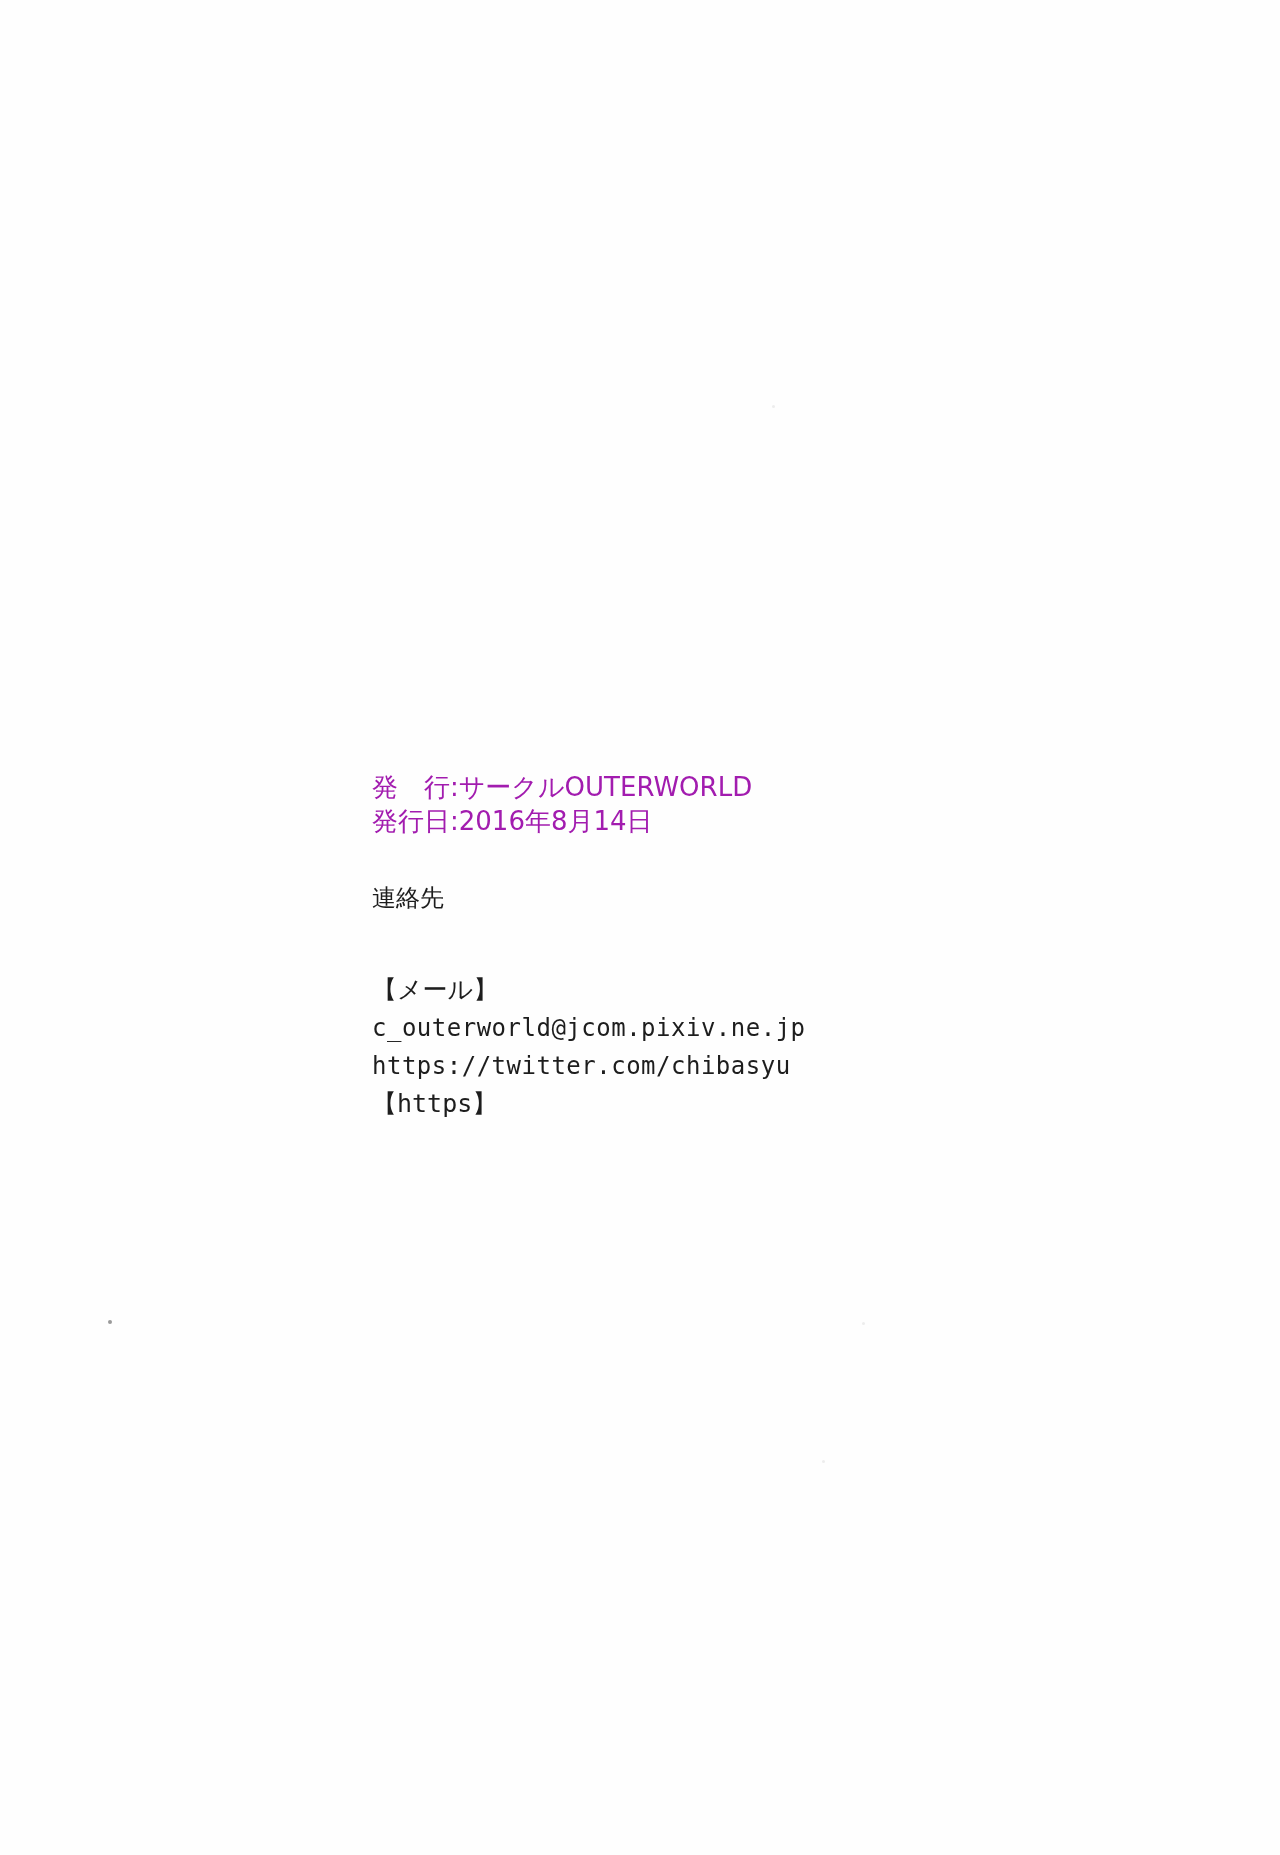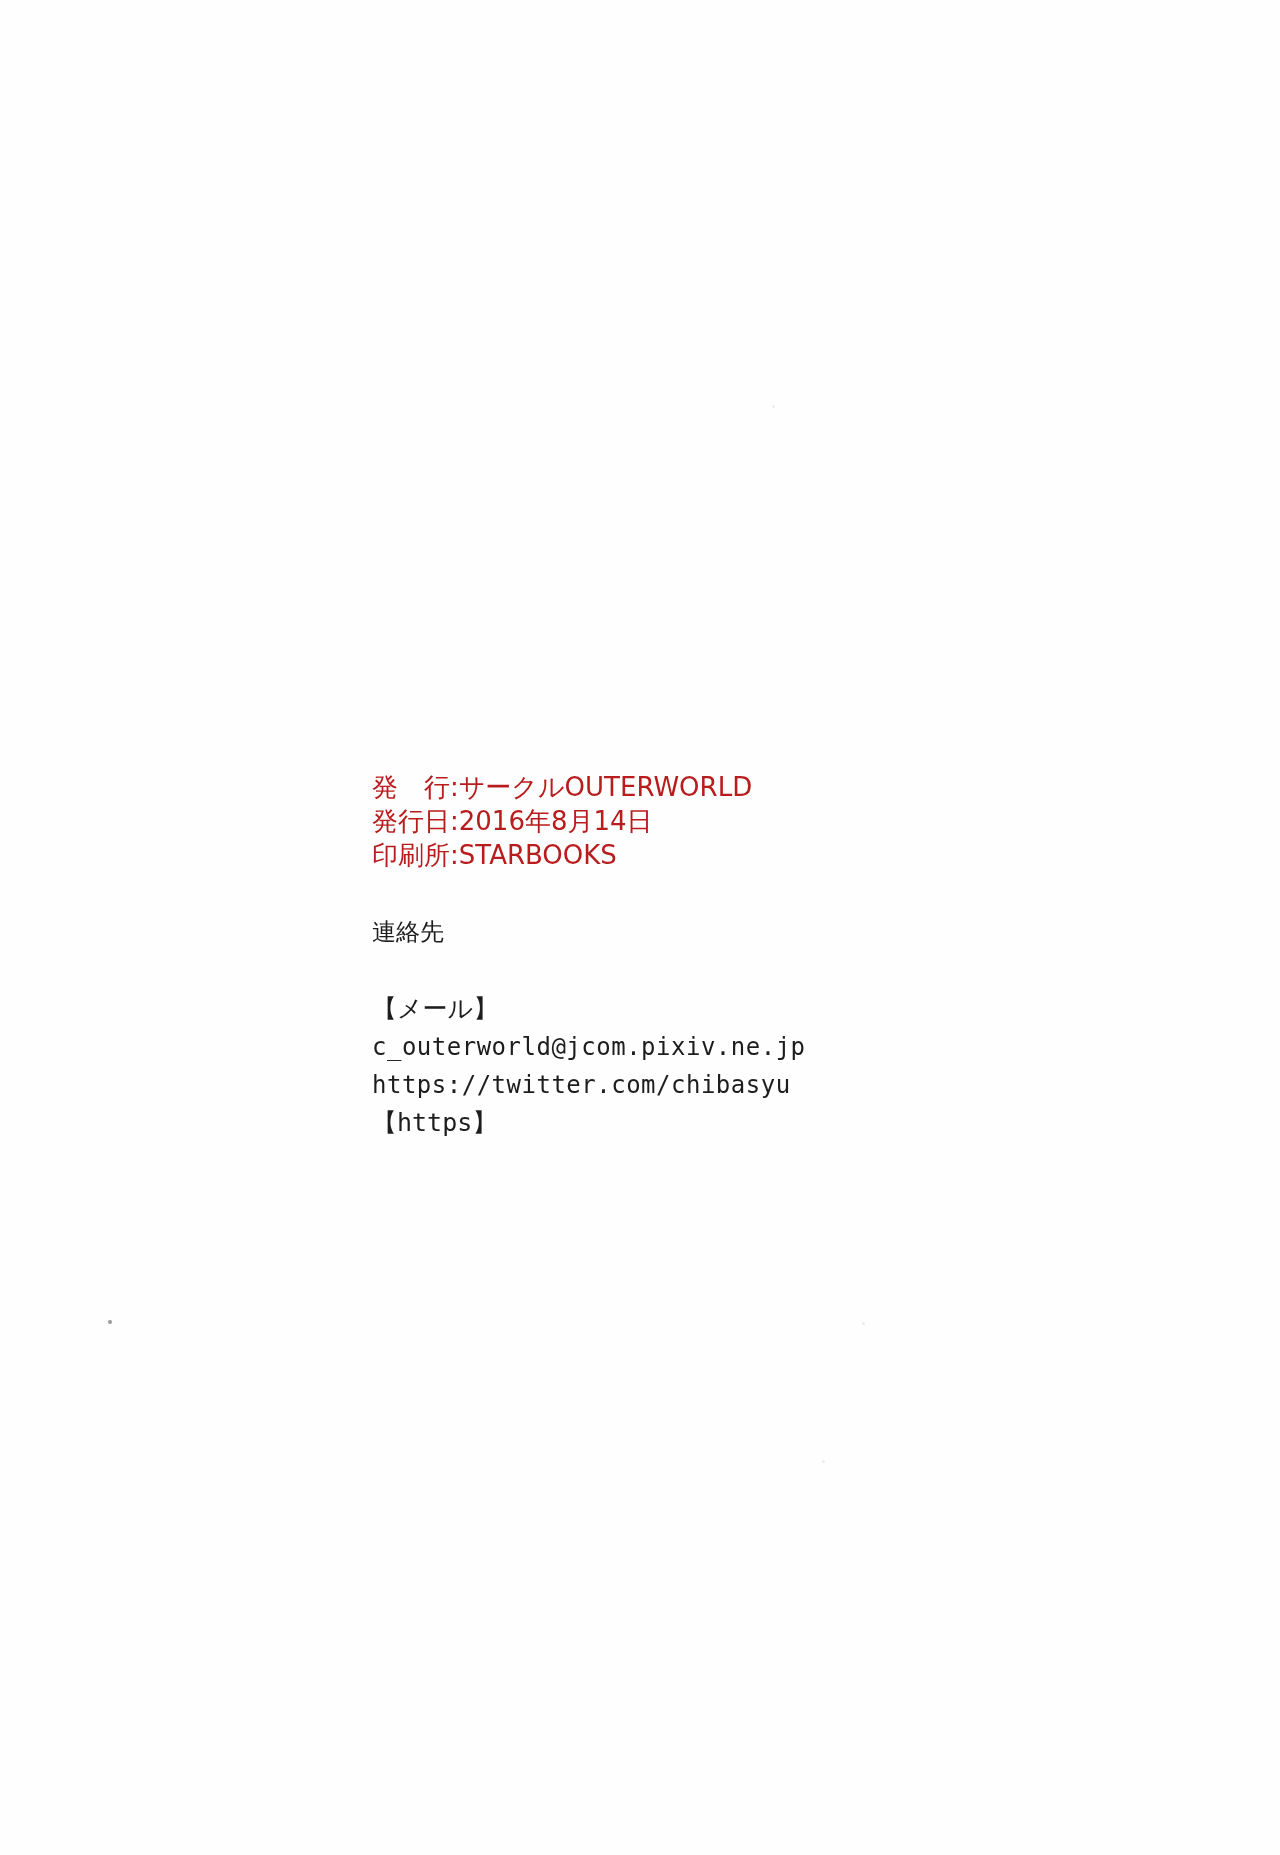--- a/index.html
+++ b/index.html
@@ -28,34 +28,34 @@
     left: 372px;
     top: 770px;
     width: 700px;
   }
 
   .imprint-line {
     font-family: "DejaVu Sans", sans-serif;
     font-size: 26px;
     line-height: 34px;
     letter-spacing: 0px;
-    color: #b91c1c;
+    color: #a21caf;
     white-space: pre;
   }
 
   .contact-heading {
     font-family: "DejaVu Sans", sans-serif;
     font-size: 24px;
     line-height: 32px;
     color: #1d1d1d;
     margin-top: 44px;
   }
 
   .contact-block {
-    margin-top: 42px;
+    margin-top: 57px;
   }
 
   .contact-label {
     font-family: "DejaVu Sans Mono", monospace;
     font-size: 25px;
     line-height: 38px;
     color: #1d1d1d;
     white-space: pre;
   }
 
@@ -90,21 +90,20 @@
 </head>
 <body>
 
 <div class="page">
 
   <div class="colophon">
 
     <div>
       <div class="imprint-line">発　行:サークルOUTERWORLD</div>
       <div class="imprint-line">発行日:2016年8月14日</div>
-      <div class="imprint-line">印刷所:STARBOOKS</div>
     </div>
 
     <div class="contact-heading">連絡先</div>
 
     <div class="contact-block">
       <div class="contact-label">【メール】</div>
       <div class="contact-value">c_outerworld@jcom.pixiv.ne.jp</div>
 
       <div class="contact-value">https://twitter.com/chibasyu</div>
 

